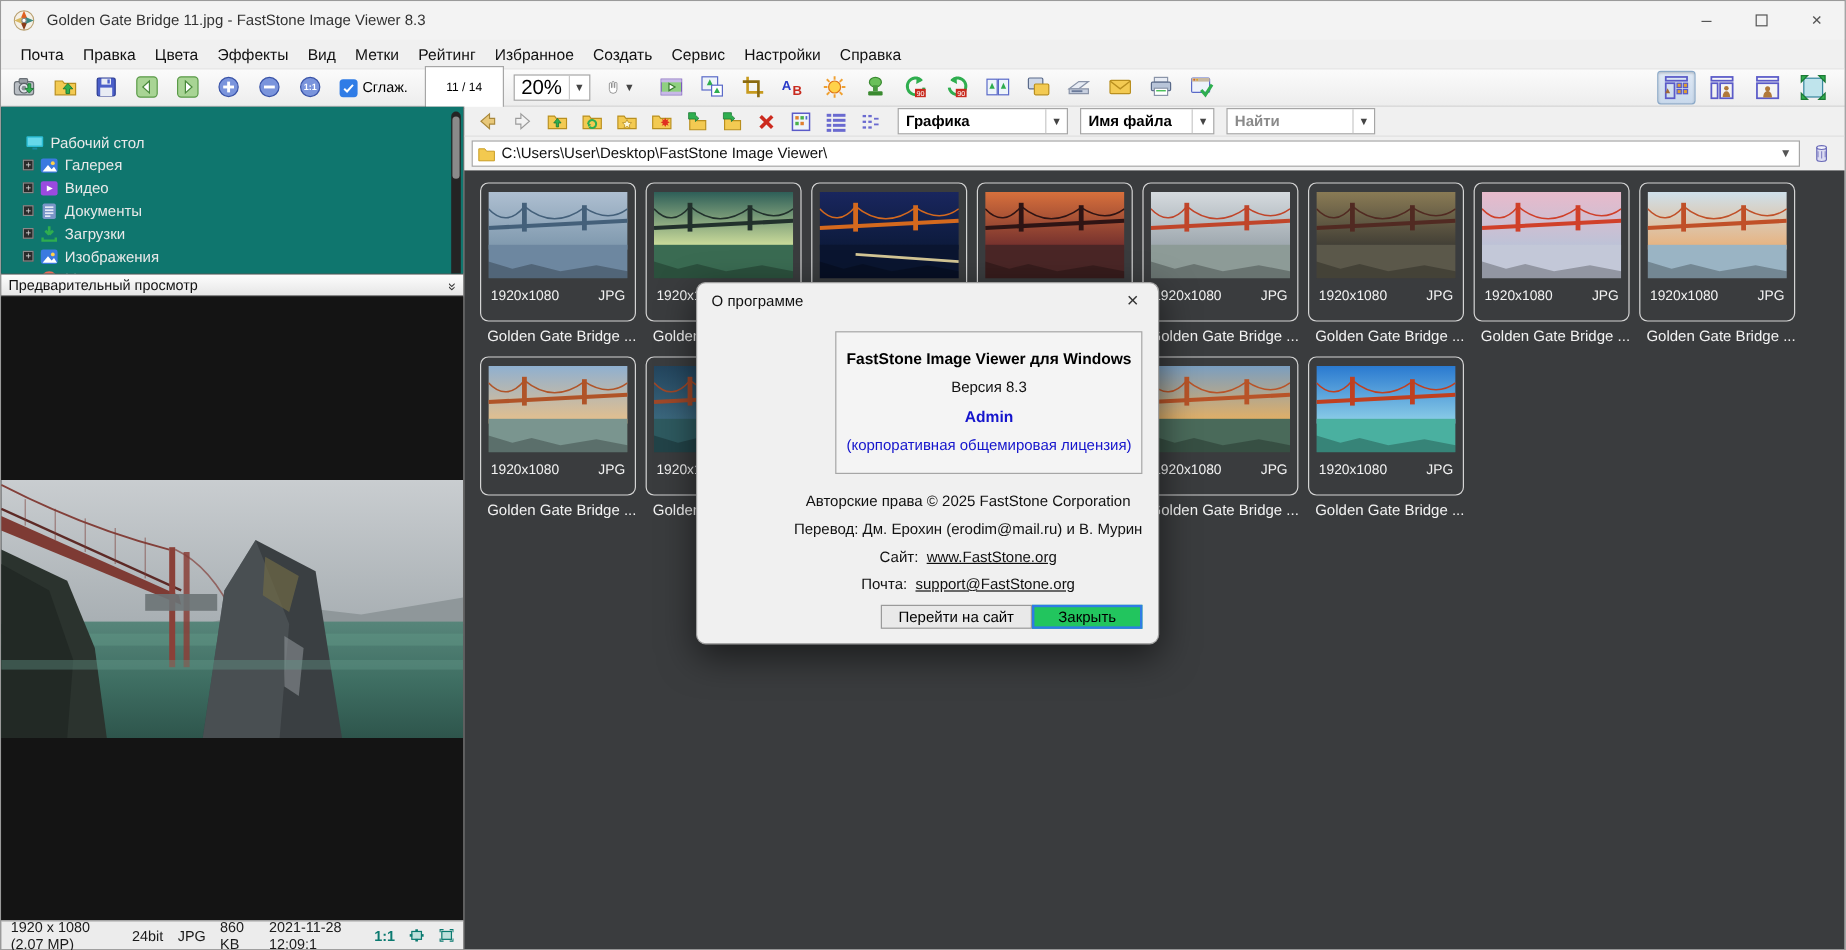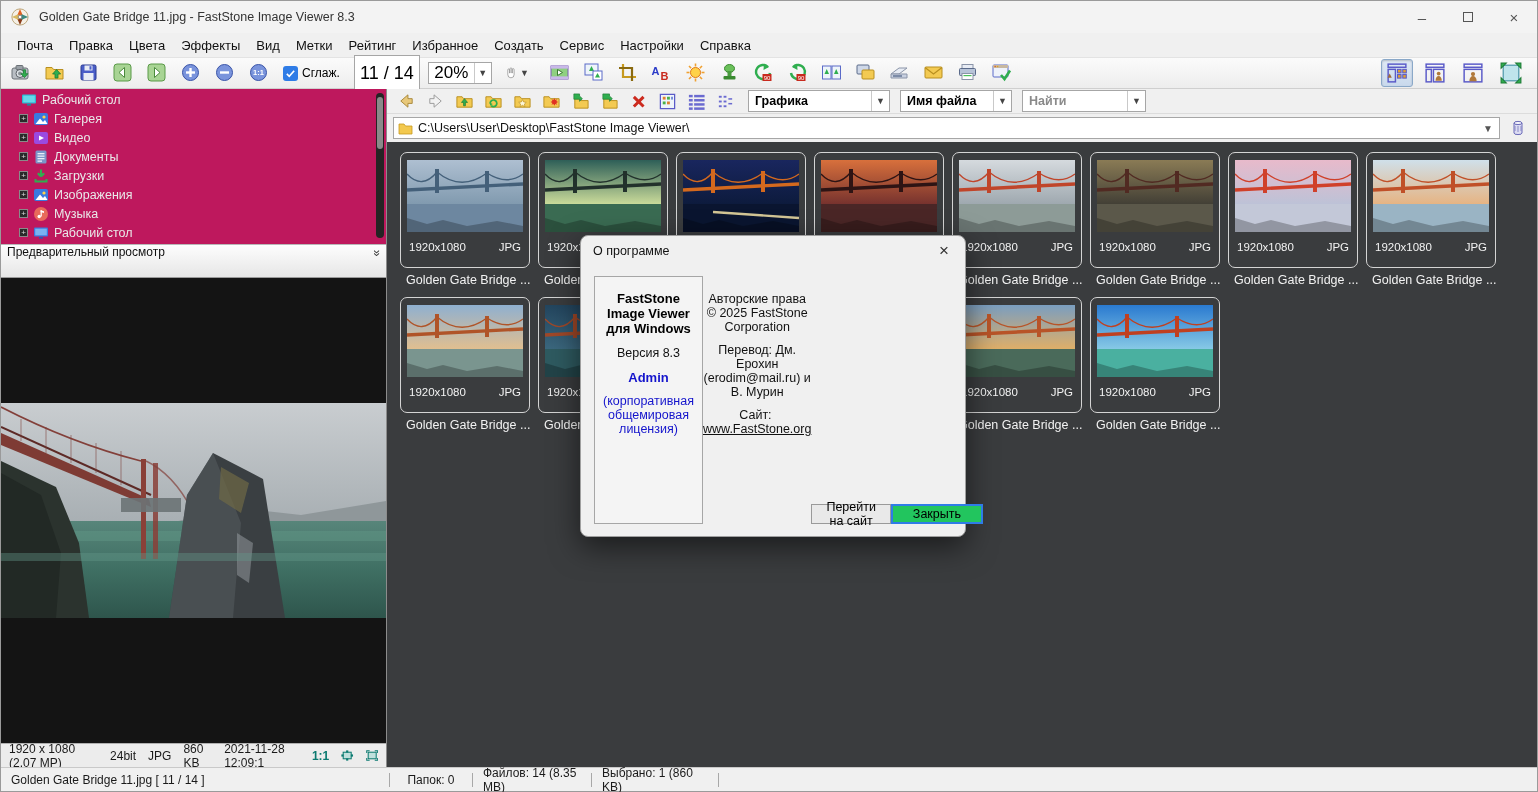--- a/index.html
+++ b/index.html
@@ -19,43 +19,43 @@
   .menubar { height:25px; background:#f0f0f0; display:flex; align-items:center; padding-left:8px; gap:0; flex:0 0 auto; border-bottom:1px solid #e3e3e3; }
   .menuitem { padding:3px 8px; font-size:13px; color:#111; }
 
   
   .toolbar { height:31px; background:linear-gradient(#fbfbfb,#ededed); border-bottom:1px solid #cfcfcf; display:flex; align-items:center; padding:0 6px; gap:4px; flex:0 0 auto; }
   .tbtn { width:28px; height:26px; display:flex; align-items:center; justify-content:center; border:1px solid transparent; border-radius:3px; }
   .tbtn svg { width:22px; height:22px; }
   .smoothwrap { display:flex; align-items:center; gap:4px; margin:0 6px; }
   .chk { width:15px; height:15px; background:#2f7ce6; border-radius:3px; display:flex; align-items:center; justify-content:center; }
   .chk svg { width:11px; height:11px; }
-  .counterbox { width:66px; height:36px; background:#fff; border:1px solid #a6a6a6; display:flex; align-items:center; justify-content:center; font-size:18px; margin:16px 4px; }
+  .counterbox { width:66px; height:36px; background:#fff; border:1px solid #a6a6a6; display:flex; align-items:center; justify-content:center; font-size:10px; margin:16px 4px; }
   .zoomcombo { width:64px; height:22px; background:#fff; border:1px solid #a6a6a6; display:flex; align-items:center; margin-right:6px; }
   .zoomcombo .val { flex:1; text-align:center; font-size:17px; }
   .zoomcombo .arrowbox { width:17px; height:100%; border-left:1px solid #c9c9c9; display:flex; align-items:center; justify-content:center; color:#444; font-size:9px; }
   .caret { font-size:9px; color:#444; margin-left:2px; }
   .tb-gap { width:8px; }
   .viewgroup { margin-left:auto; display:flex; align-items:center; gap:6px; padding-right:4px; }
   .vbtn { width:32px; height:28px; display:flex; align-items:center; justify-content:center; border:1px solid transparent; border-radius:3px; }
   .vbtn.active { background:linear-gradient(#dfe9f5,#c9d9ec); border-color:#8aa8c8; box-shadow:inset 0 1px 2px rgba(0,0,0,.2); }
   .vbtn svg { width:24px; height:24px; }
 
   
   .content { flex:1; display:flex; min-height:0; }
   .leftpane { width:386px; flex:0 0 auto; display:flex; flex-direction:column; border-right:1px solid #8c8c8c; background:#141414; }
-  .tree { height:155px; flex:0 0 auto; background:#be185d; position:relative; overflow:hidden; padding-top:1px; }
+  .tree { height:139px; flex:0 0 auto; background:#0f766e; position:relative; overflow:hidden; padding-top:20px; }
   .treeitem { display:flex; align-items:center; height:19px; color:#e9e9e9; font-size:12.5px; gap:5px; padding-left:6px; }
   .treeitem .expander { width:9px; height:9px; border:1px solid #8a8a8a; background:#2a2a2a; color:#ddd; font-size:8px; line-height:7px; text-align:center; flex:0 0 auto; }
   .treeitem .noexp { width:9px; flex:0 0 auto; }
   .treeitem .ticon { width:16px; height:16px; flex:0 0 auto; }
   .treeitem.indent { padding-left:18px; }
   .treescroll { position:absolute; right:2px; top:4px; width:8px; height:145px; background:#242424; border-radius:4px; }
   .treescroll .thumb { position:absolute; top:4px; left:1px; width:6px; height:52px; background:#8a8a8a; border-radius:3px; }
-  .prevheader { height:34px; background:linear-gradient(#fdfdfd,#e6e6e6); border-top:1px solid #b8b8b8; border-bottom:1px solid #9a9a9a; display:flex; align-items:flex-start; padding:0 6px; color:#111; font-size:12px; flex:0 0 auto; }
+  .prevheader { height:19px; background:linear-gradient(#fdfdfd,#e6e6e6); border-top:1px solid #b8b8b8; border-bottom:1px solid #9a9a9a; display:flex; align-items:center; padding:0 6px; color:#111; font-size:12px; flex:0 0 auto; }
   .prevheader .chev { margin-left:auto; color:#333; font-size:12px; transform:rotate(90deg); letter-spacing:-2px; }
   .previewpane { flex:1; background:#141414; display:flex; align-items:center; justify-content:center; min-height:0; }
   .previewpane svg { width:385px; height:215px; display:block; }
   .previnfo { height:24px; background:#ececec; border-top:1px solid #b0b0b0; display:flex; align-items:center; gap:12px; padding:0 8px; font-size:12px; color:#1a1a1a; flex:0 0 auto; }
   .previnfo .ratio { color:#0b7a70; font-weight:bold; }
   .previnfo svg { width:17px; height:15px; }
 
   .rightpane { flex:1; display:flex; flex-direction:column; min-width:0; position:relative; }
   .browserbar { height:25px; background:#f0f0f0; border-bottom:1px solid #dcdcdc; display:flex; align-items:center; padding:0 6px; gap:2px; flex:0 0 auto; }
   .bbtn { width:26px; height:23px; display:flex; align-items:center; justify-content:center; border:1px solid transparent; border-radius:3px; }
@@ -75,21 +75,21 @@
   .cellwrap { width:130px; margin-right:8px; margin-bottom:10px; }
   .cell { width:130px; height:116px; border:1px solid #d4d4d4; border-radius:7px; padding:7px 6px 4px 6px; }
   .cell .timg { width:116px; height:72px; display:block; }
   .cell .meta { display:flex; justify-content:space-between; margin-top:9px; color:#f2f2f2; font-size:11.5px; padding:0 2px; }
   .caption { text-align:left; padding-left:6px; color:#f2f2f2; font-size:12.5px; margin-top:5px; white-space:nowrap; }
 
   
   .dialog { position:absolute; left:193px; top:93px; width:386px; height:302px; background:#f0f0f0; border:1px solid #9f9f9f; border-radius:8px; box-shadow:0 10px 30px rgba(0,0,0,.55); z-index:50; display:flex; flex-direction:column; }
   .dlg-title { height:30px; display:flex; align-items:center; padding-left:12px; font-size:12.5px; color:#111; flex:0 0 auto; }
   .dlg-close { margin-left:auto; width:42px; height:30px; display:flex; align-items:center; justify-content:center; font-size:17px; color:#333; border-top-right-radius:8px; }
-  .dlg-body { flex:1; padding:10px 13px 12px 13px; display:flex; flex-direction:row; }
+  .dlg-body { flex:1; padding:10px 13px 12px 13px; display:flex; flex-direction:column;align-items:flex-end; }
   .dlg-box { border:1px solid #a6a6a6; background:#f4f4f4; padding:14px 8px 16px 8px; text-align:center; }
   .dlg-product { font-weight:bold; font-size:13px; color:#000; }
   .dlg-version { margin-top:10px; font-size:12.5px; color:#111; }
   .dlg-licensee { margin-top:10px; font-weight:bold; font-size:13px; color:#1414cc; }
   .dlg-license { margin-top:9px; font-size:12.5px; color:#1414cc; }
   .dlg-lines { margin-top:16px; text-align:center; font-size:12.5px; color:#111; }
   .dlg-lines > div { margin-bottom:9px; }
   .dlg-link { color:#111; text-decoration:underline; }
   .dlg-buttons { margin-top:auto; display:flex; justify-content:space-between; }
   .dlg-btn { height:20px; padding:0 14px; background:#e9e9e9; border:1px solid #9a9a9a; font-size:12.5px; display:flex; align-items:center; justify-content:center; font-family:"Liberation Sans", sans-serif; }
@@ -994,34 +994,28 @@
               <div class="dlg-licensee">Admin</div>
               <div class="dlg-license">(корпоративная общемировая лицензия)</div>
             </div>
             <div class="dlg-lines">
               <div>Авторские права © 2025 FastStone Corporation</div>
               <div>Перевод: Дм. Ерохин (erodim@mail.ru) и В. Мурин</div>
               <div>
                 <span>Сайт:</span>&nbsp;
                 <span class="dlg-link">www.FastStone.org</span>
               </div>
+              <div>
+                <span>Почта:</span>&nbsp;
+                <span class="dlg-link">support@FastStone.org</span>
+              </div>
             </div>
             <div class="dlg-buttons">
               <button class="dlg-btn">Перейти на сайт</button>
               <button class="dlg-btn default">Закрыть</button>
             </div>
           </div>
         </div>
       </div>
     </div>
   </div>
 
-  <div class="statusbar">
-    <div class="seg seg1">Golden Gate Bridge 11.jpg [ 11 / 14 ]</div>
-    <div class="sep"></div>
-    <div class="seg segc" style="width:82px">Папок: 0</div>
-    <div class="sep"></div>
-    <div class="seg segc" style="width:118px">Файлов: 14 (8.35 MB)</div>
-    <div class="sep"></div>
-    <div class="seg segc" style="width:126px">Выбрано: 1 (860 KB)</div>
-    <div class="sep"></div>
-  </div>
 </div>
 
 </body></html>

